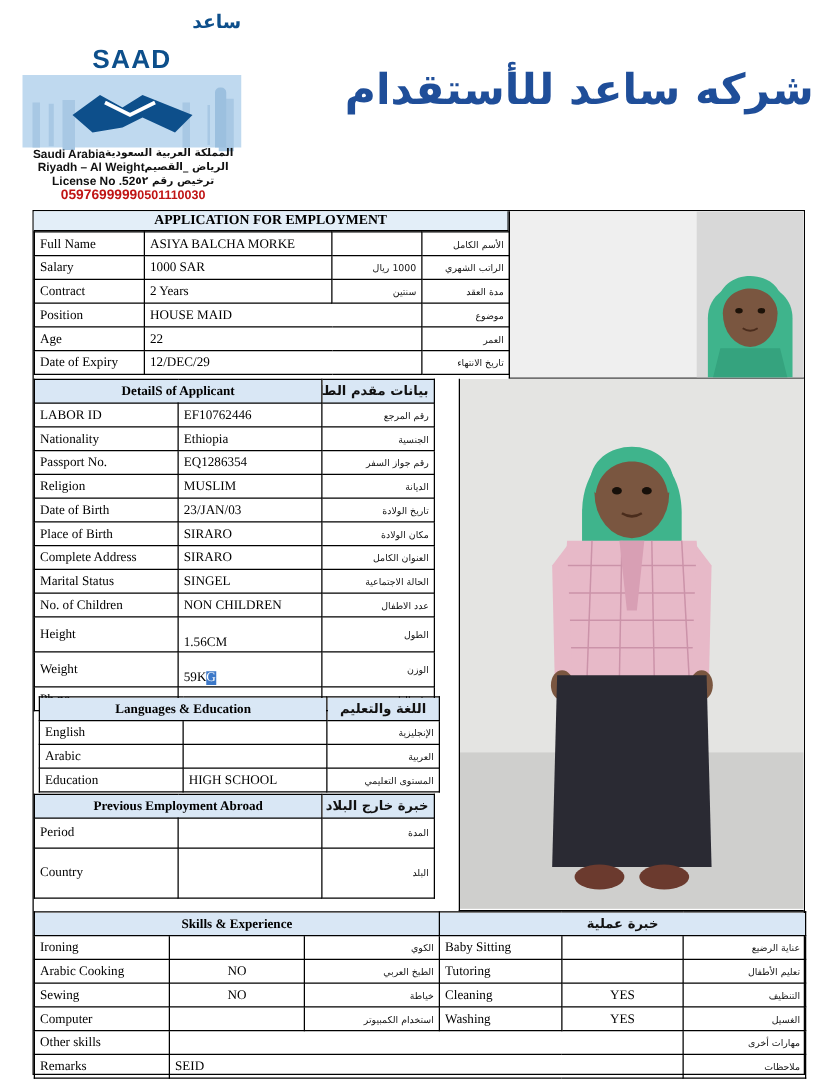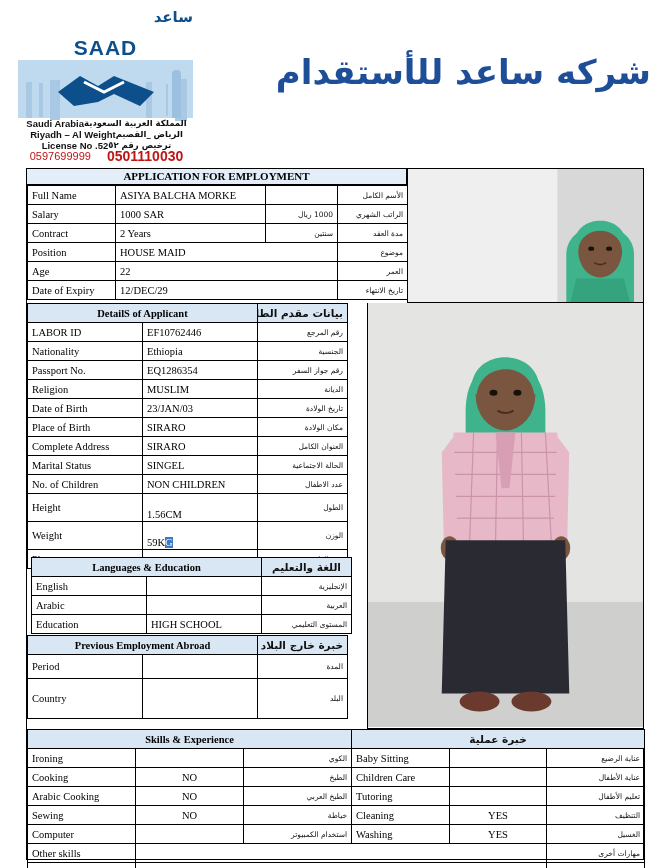--- a/index.html
+++ b/index.html
@@ -89,22 +89,22 @@
     font-weight: bold;
     color: #111;
     line-height: 11px;
   }
   .logo-lines .row {
     display: flex;
     justify-content: center;
     padding-right: 4px;
   }
   .logo-lines .ar { direction: rtl; font-family: "DejaVu Sans", sans-serif; font-size: 8.5px; }
-  .logo-phone { color: #c01414; font-size: 11px; font-weight: normal; }
-  .logo-phone2 { color: #c01414; font-size: 14px; font-weight: bold; padding-left: 16px; }
+  .logo-phone { color: #c01414; font-size: 11px; font-weight: bold; }
+  .logo-phone2 { color: #c01414; font-size: 10px; font-weight: bold; }
 
   .title-ar {
     position: absolute;
     right: 18px; top: 52px;
     font-family: "DejaVu Sans", sans-serif;
     font-size: 34px;
     font-weight: bold;
     color: #1f4e99;
     direction: rtl;
     letter-spacing: 1px;
@@ -460,28 +460,20 @@
     </tr>
     <tr>
       <td class="lbl" style="width:108px">Ironing</td>
       <td class="val" style="width:138px;text-align:center"></td>
       <td class="ar" style="width:90px">الكوي</td>
       <td class="lbl" style="width:110px">Baby Sitting</td>
       <td class="val" style="width:112px;text-align:center"></td>
       <td class="ar" style="width:60px">عناية الرضيع</td>
     </tr>
     <tr>
-      <td class="lbl">Cooking</td>
-      <td class="val" style="text-align:center">NO</td>
-      <td class="ar">الطبخ</td>
-      <td class="lbl">Children Care</td>
-      <td class="val" style="text-align:center"></td>
-      <td class="ar">عناية الأطفال</td>
-    </tr>
-    <tr>
       <td class="lbl">Arabic Cooking</td>
       <td class="val" style="text-align:center">NO</td>
       <td class="ar">الطبخ العربي</td>
       <td class="lbl">Tutoring</td>
       <td class="val" style="text-align:center"></td>
       <td class="ar">تعليم الأطفال</td>
     </tr>
     <tr>
       <td class="lbl">Sewing</td>
       <td class="val" style="text-align:center">NO</td>

